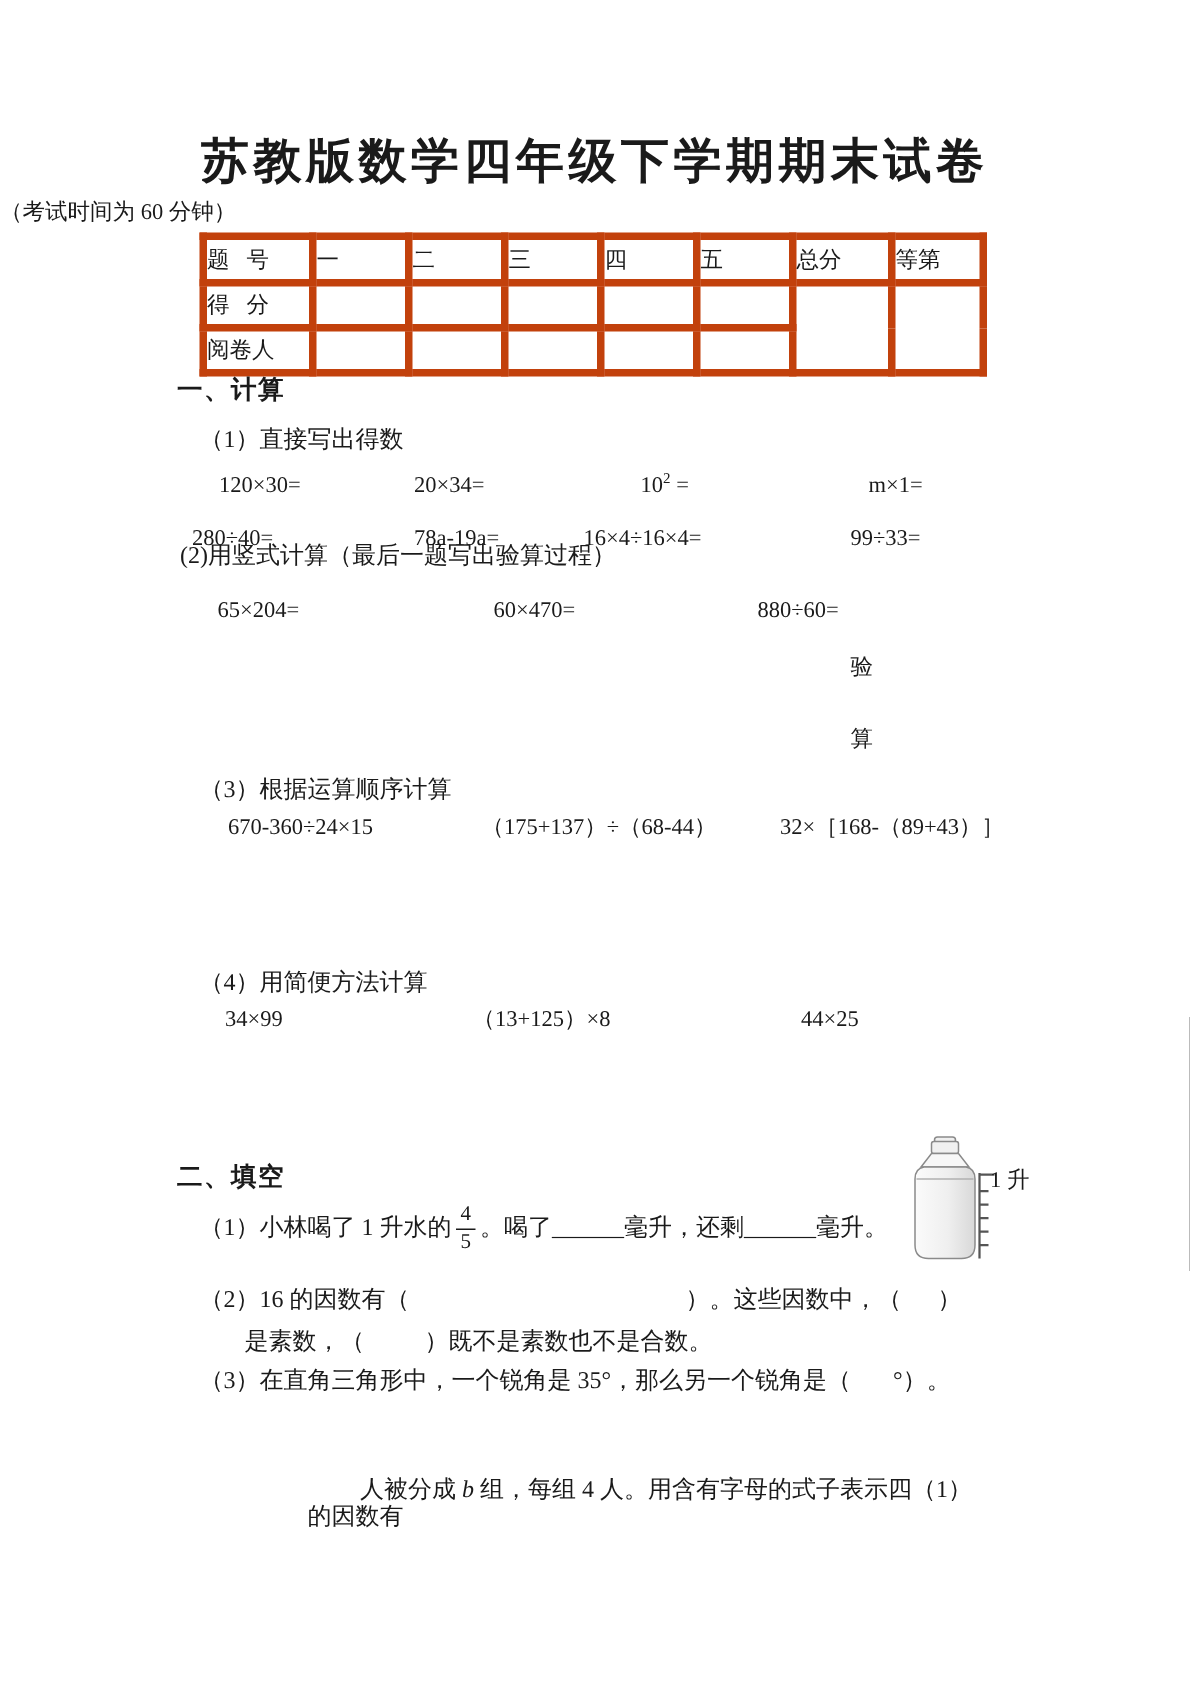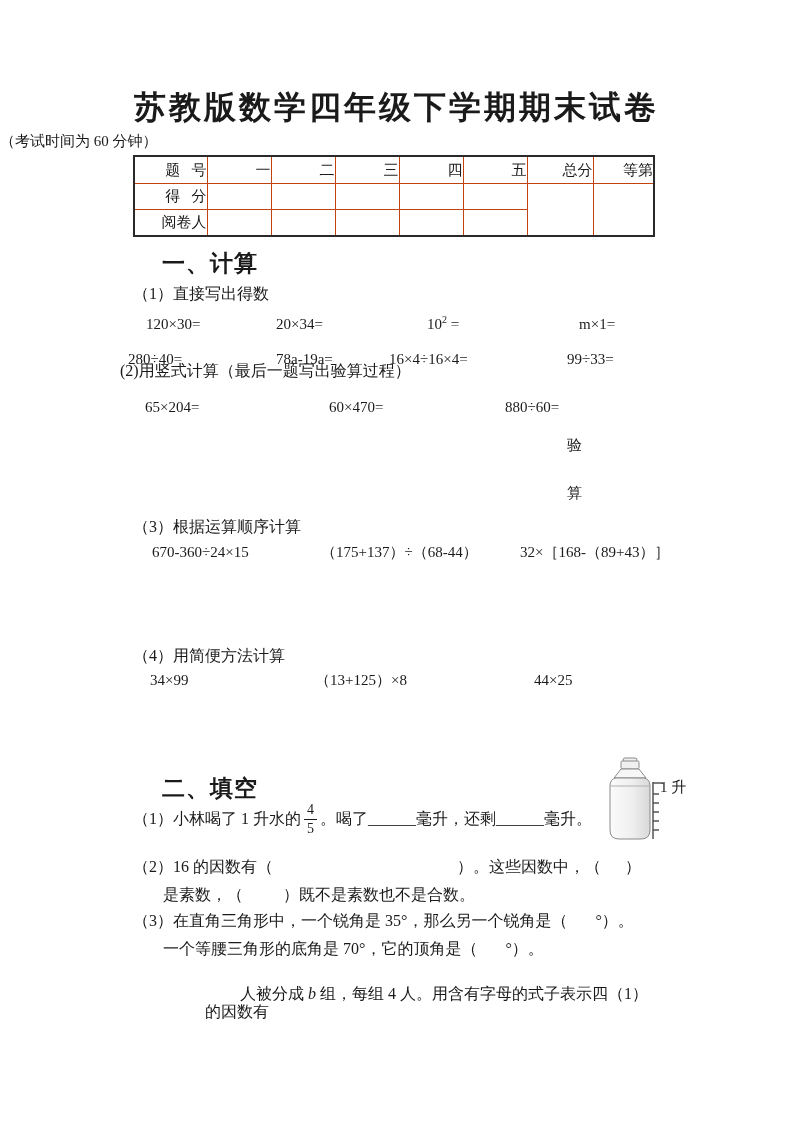--- a/index.html
+++ b/index.html
@@ -14,29 +14,29 @@
   .doc-title {
     position:absolute; left:0; width:100%; top:86px; text-align:center;
     font-size:32px; font-weight:700; letter-spacing:3px;
   }
   .doc-subtitle {
     position:absolute; left:0; width:100%; top:132px; 
     font-size:15px;
   }
   .sec-heading {
     font-family:"Liberation Sans","DejaVu Sans",sans-serif;
-    font-weight:700; font-size:23px; letter-spacing:1px;margin-left:44px;
+    font-weight:700; font-size:17px; letter-spacing:1px;
   }
   table.score {
     position:absolute; left:133px; top:155px;
     border-collapse:collapse; table-layout:fixed;
     border:2px solid #2a2a2a; font-size:15px;
   }
   table.score td {
-    border:1px solid #c2410c; text-align:right; vertical-align:middle;
+    border:5px solid #c2410c; text-align:left; vertical-align:middle;
     padding:0; white-space:pre; height:25px;
   }
   table.score tr.hdr td { height:26px; }
   sup.pow { font-size:10px; vertical-align:super; line-height:0; }
   .frac { display:inline-block; text-align:center; vertical-align:middle; font-size:14px; line-height:1; margin:0 3px; }
   .frac .num { display:block; border-bottom:1px solid #1a1a1a; padding:0 3px 2px; }
   .frac .den { display:block; padding-top:2px; }
   .mvar { font-style:italic; }
   .q1line { display:flex; align-items:center; height:44px; }
 </style>
@@ -125,21 +125,20 @@
   <div class="ln sec-heading" style="left:118px; top:775px;">二、填空</div>
 
   <div class="ln f16 q1line" style="left:133px; top:797px;">
     <span>（1）小林喝了 1 升水的</span><span class="frac"><span class="num">4</span><span class="den">5</span></span><span>。喝了______毫升，还剩______毫升。</span>
   </div>
 
   <div class="ln f16" style="left:133px; top:857px;">（2）16 的因数有（                                              ）。这些因数中，（      ）</div>
   <div class="ln f16" style="left:163px; top:885px;">是素数，（          ）既不是素数也不是合数。</div>
 
   <div class="ln f16" style="left:133px; top:911px;">（3）在直角三角形中，一个锐角是 35°，那么另一个锐角是（       °）。</div>
-  <div class="ln f16" style="left:163px; top:939px;">一个等腰三角形的底角是 70°，它的顶角是（       °）。</div>
 
   <div class="ln f16" style="left:240px; top:984px;"><span>人被分成 </span><span class="mvar">b</span><span> 组，每组 4 人。用含有字母的式子表示四（1）</span></div>
   <div class="ln f16" style="left:205px; top:1002px;">的因数有</div>
 
   <svg style="position:absolute; left:604px; top:757px;" width="70" height="88" viewBox="0 0 70 88">
     <defs>
       <linearGradient id="bottleGrad" x1="0" y1="0" x2="1" y2="0">
         <stop offset="0" stop-color="#fbfbfb"></stop>
         <stop offset="0.55" stop-color="#efefef"></stop>
         <stop offset="1" stop-color="#d8d8d8"></stop>

